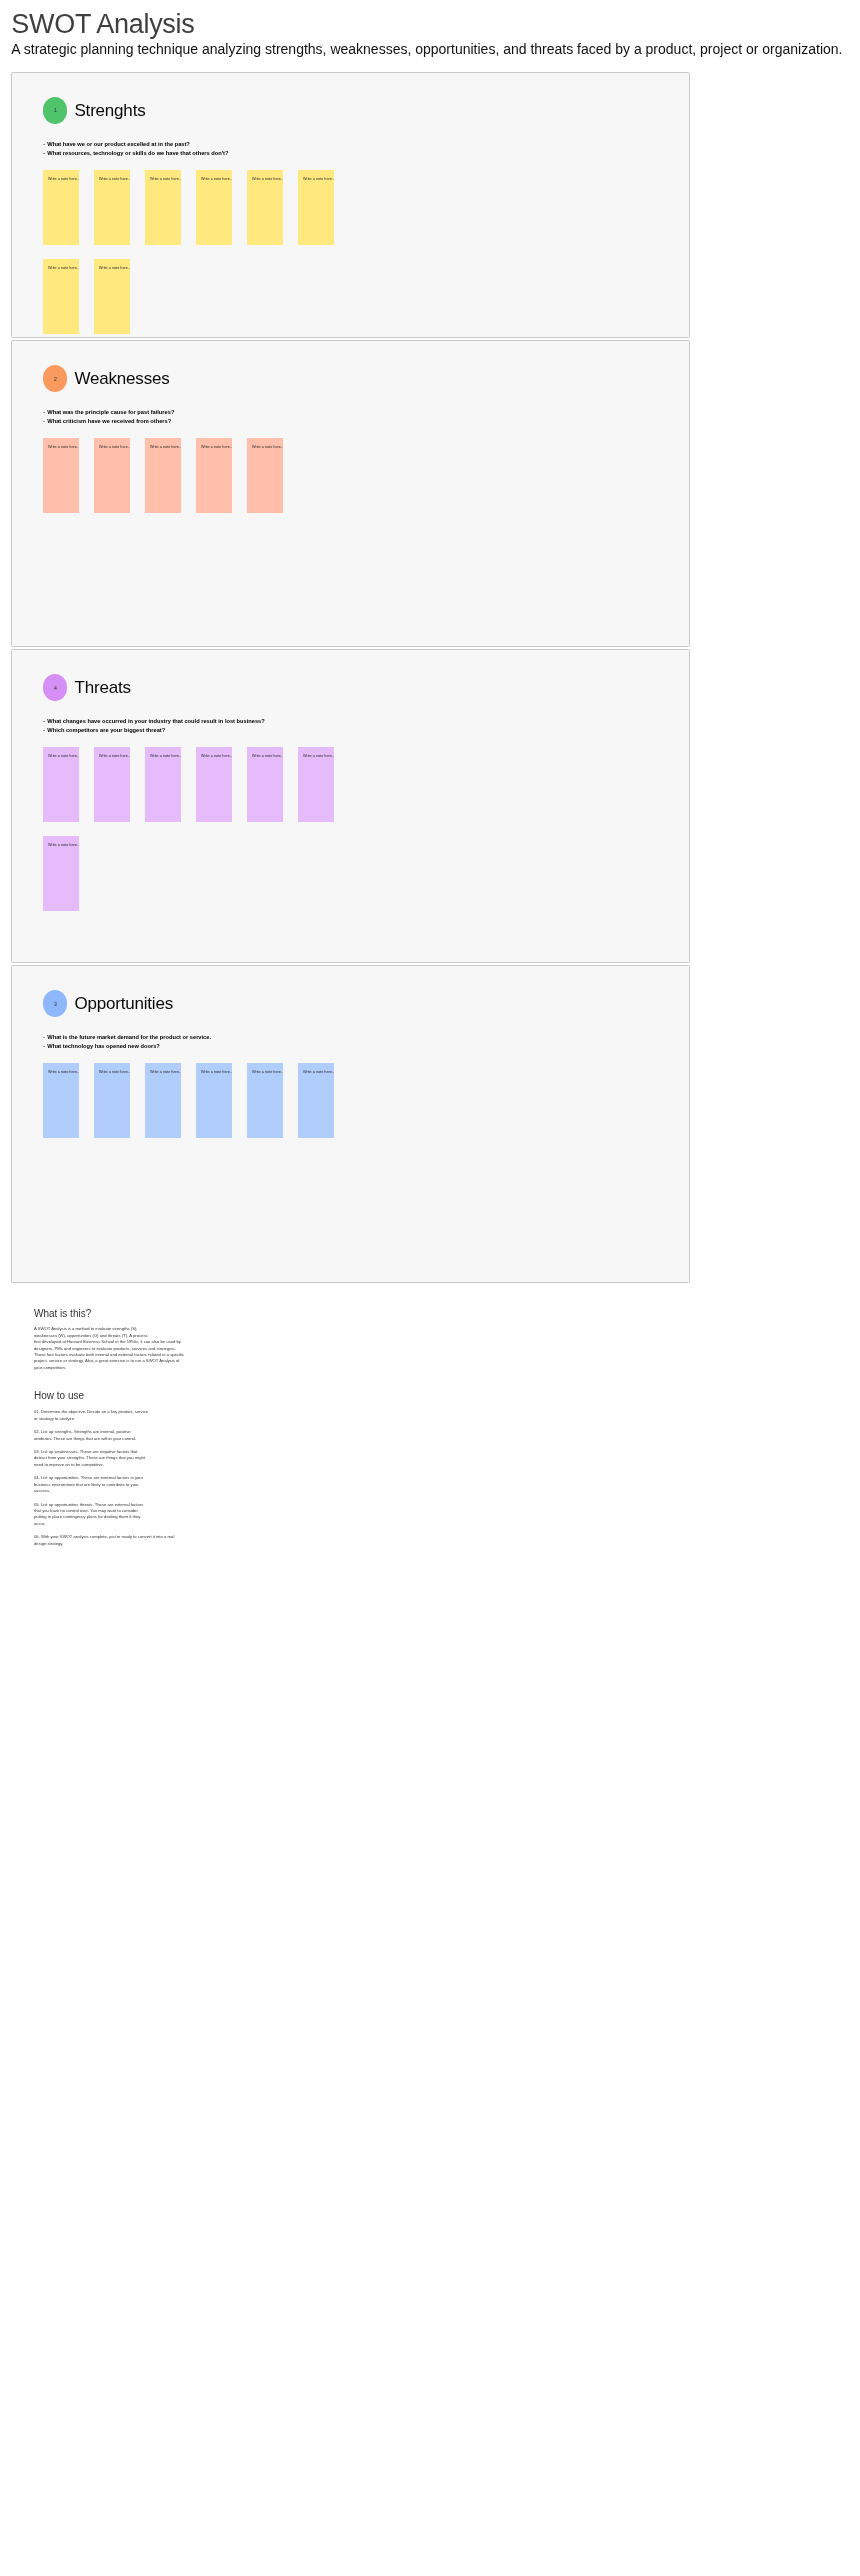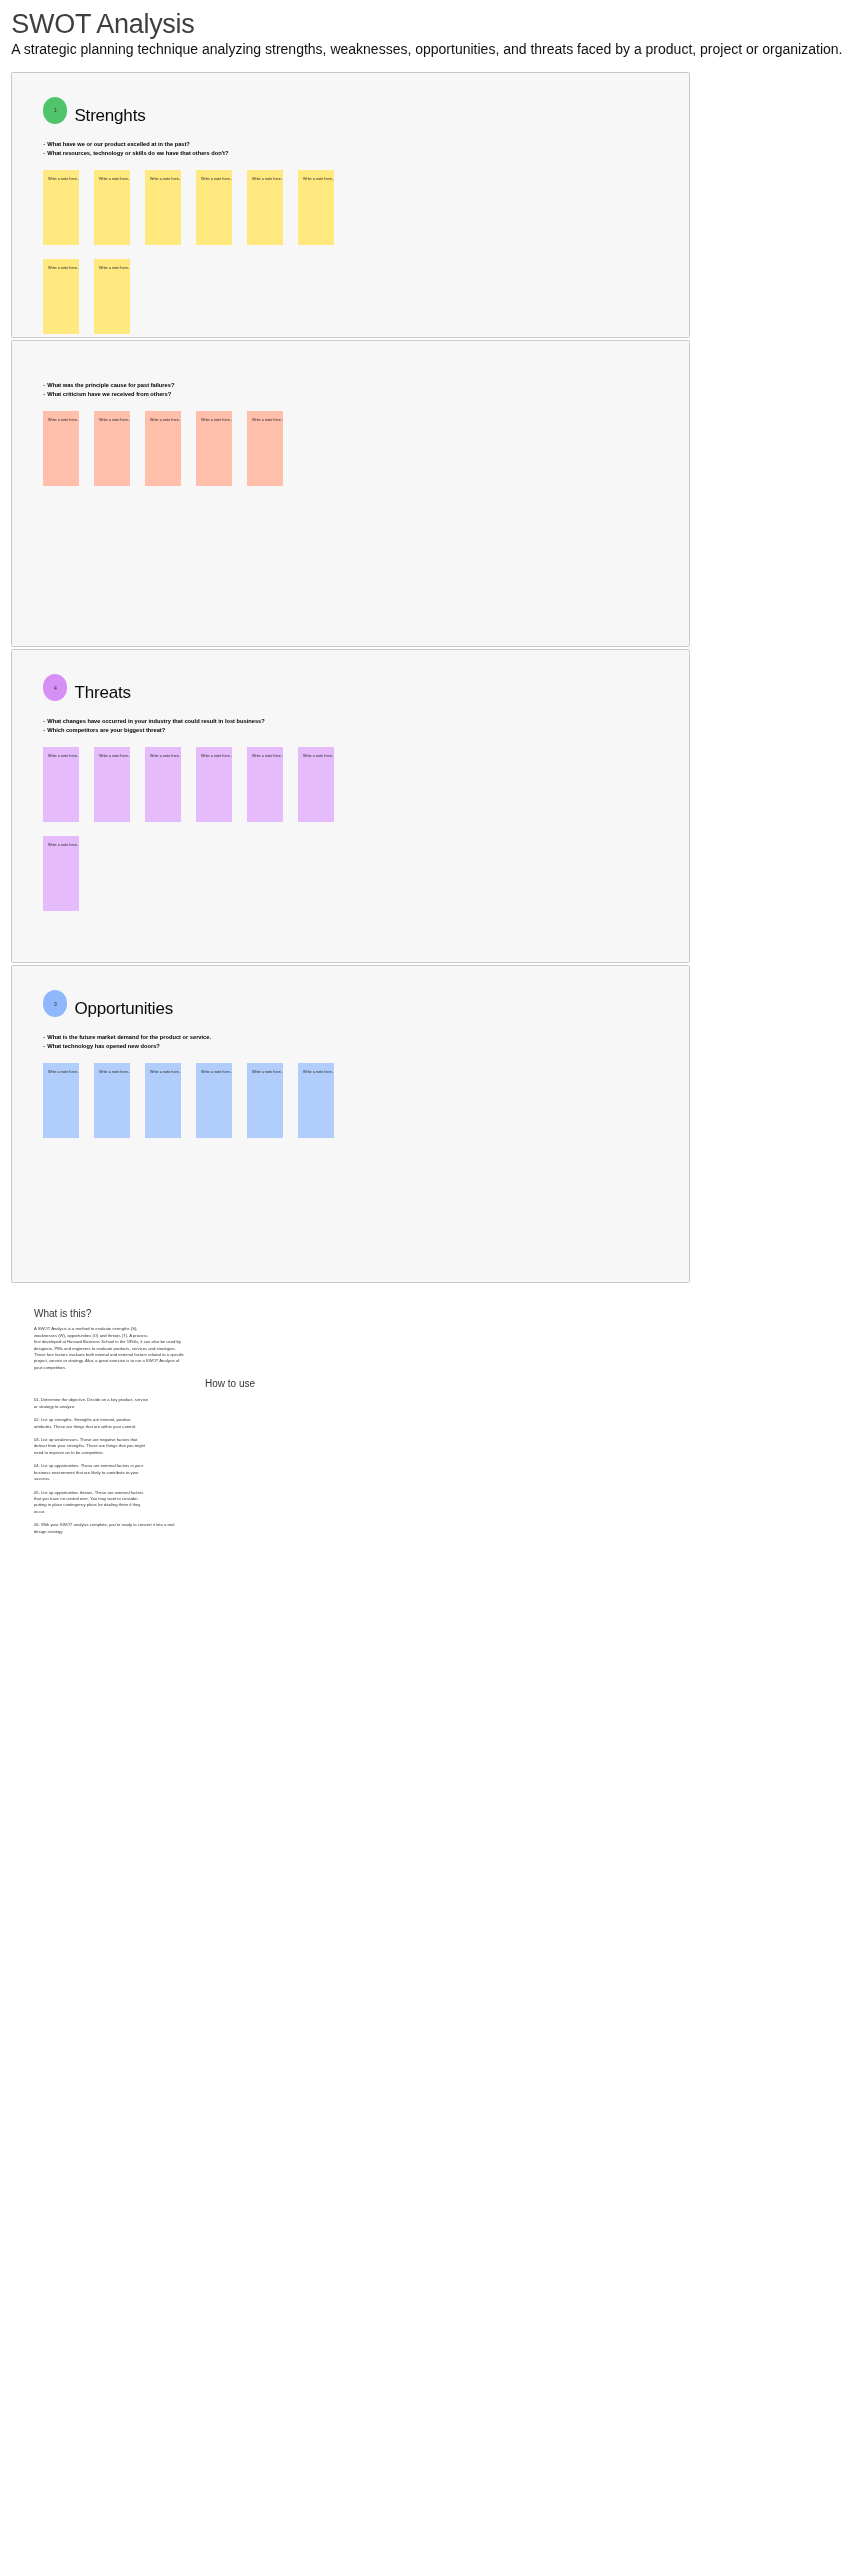--- a/index.html
+++ b/index.html
@@ -39,21 +39,21 @@
     border-radius: 1.5px;
     padding: 24px 0 0 0;
   }
   .swot-card.s-strengths     { min-height: 266px; }
   .swot-card.s-weaknesses    { min-height: 307px; }
   .swot-card.s-opportunities { min-height: 318px; }
   .swot-card.s-threats       { min-height: 314px; }
 
   .card-head {
     display: flex;
-    align-items: flex-end;
+    align-items: center;
     padding-left: 31px;
     gap: 7.2px;
   }
   .badge {
     width: 24px;
     height: 27px;
     border-radius: 12.4px / 13.4px;
     display: flex;
     align-items: center;
     justify-content: center;
@@ -115,21 +115,21 @@
     color: #333333;
     line-height: 1.3;
   }
   .info-p {
     font-size: 4.2px;
     color: #333333;
     line-height: 1.52;
     margin-top: 6.2px;
     white-space: pre-line;
   }
-  #howto-title { margin-top: 6px; text-align: center; }
+  #howto-title { margin-top: 18px; }
   .howto-item {
     font-size: 4.2px;
     color: #333333;
     line-height: 1.52;
     margin-top: 7.2px;
     white-space: pre-line;
   }
 </style>
 </head>
 <body>
@@ -172,20 +172,26 @@
         </div>
         <div class="note" style="background: rgb(255, 233, 127);">
           <div class="note-text">Write a note here..</div>
         </div>
         <div class="note" style="background: rgb(255, 233, 127);">
           <div class="note-text">Write a note here..</div>
         </div>
       </div>
     </section>
     <section class="swot-card s-weaknesses">
+      <div class="card-head">
+        <div class="badge" style="background: rgb(250, 154, 94);">
+          <span>2</span>
+        </div>
+        <h2 class="card-title">Weaknesses</h2>
+      </div>
       <div class="questions">
         <div class="question"><span class="bullet">·</span><span>What was the principle cause for past failures?</span></div>
         <div class="question"><span class="bullet">·</span><span>What criticism have we received from others?</span></div>
       </div>
       <div class="notes">
         <div class="note" style="background: rgb(255, 191, 171);">
           <div class="note-text">Write a note here..</div>
         </div>
         <div class="note" style="background: rgb(255, 191, 171);">
           <div class="note-text">Write a note here..</div>

